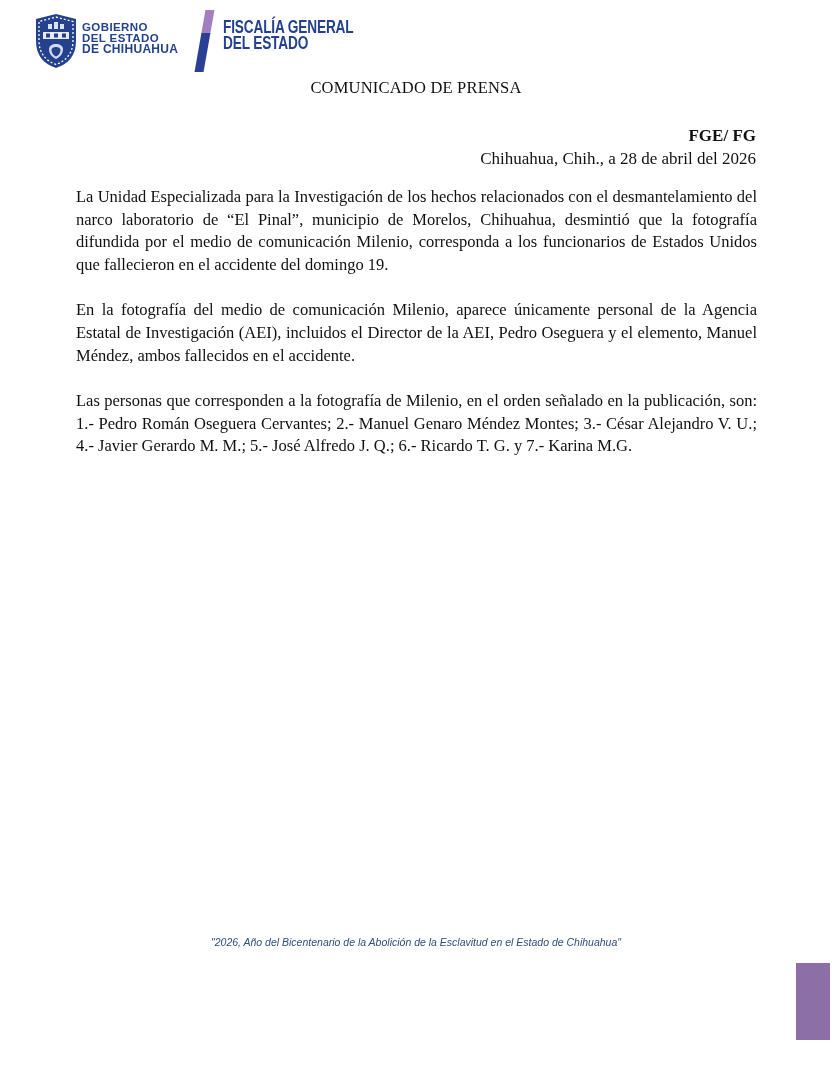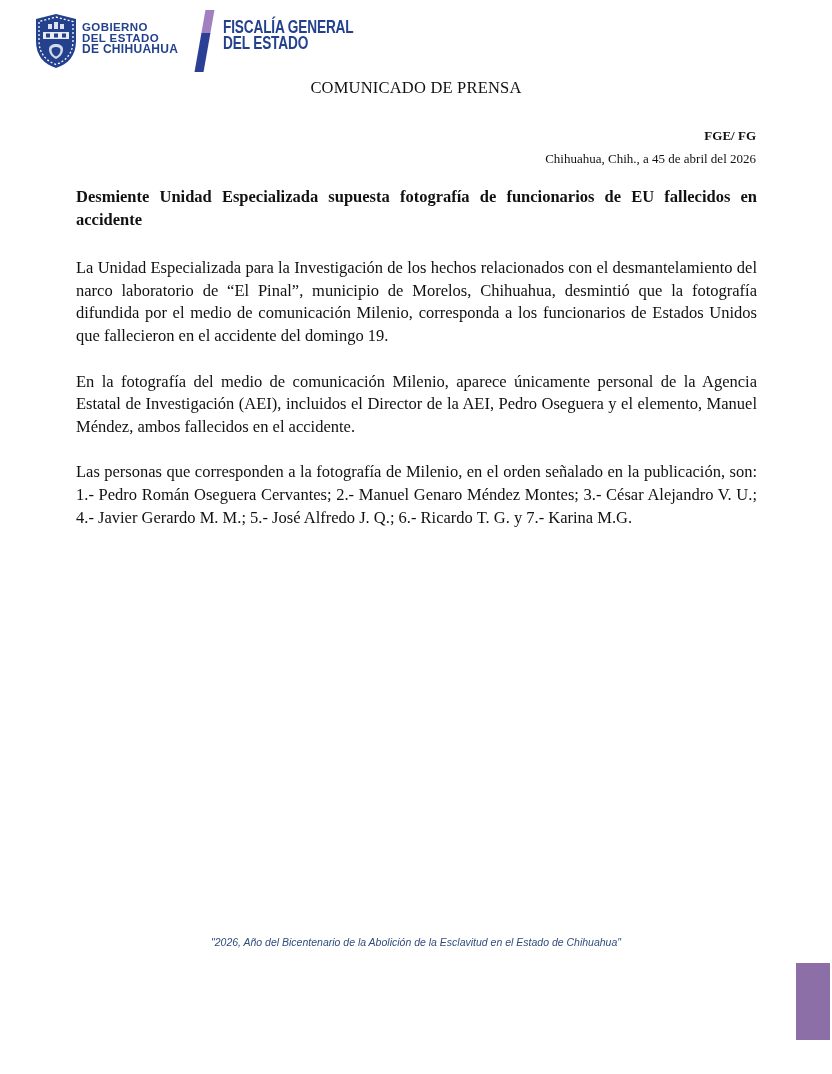--- a/index.html
+++ b/index.html
@@ -60,21 +60,21 @@
     top: 78px; left: 0; right: 0;
     text-align: center;
     font-weight: normal;
     font-size: 16.5px;
     letter-spacing: 0.2px;
   }
   .ref-block {
     position: absolute;
     top: 124px; left: 76px; right: 76px;
     text-align: right;
-    font-size: 13px;
+    font-size: 17px;
     line-height: 23px;
   }
   .ref-block .ref { font-weight: bold; }
 
   
   .body-col {
     position: absolute;
     top: 186px; left: 76px;
     width: 681px;
     font-size: 16.5px;
@@ -140,25 +140,24 @@
     <div class="org-text">
       <div>FISCALÍA GENERAL</div>
       <div>DEL ESTADO</div>
     </div>
   </div>
 
   <div class="doc-title">COMUNICADO DE PRENSA</div>
 
   <div class="ref-block">
     <div class="ref">FGE/ FG</div>
-    <div class="date">Chihuahua, Chih., a 45 de abril del 2026</div>
+    <div class="date">Chihuahua, Chih., a 28 de abril del 2026</div>
   </div>
 
   <div class="body-col">
-    <div class="headline">Desmiente Unidad Especializada supuesta fotografía de funcionarios de EU fallecidos en accidente</div>
     <div class="para">La Unidad Especializada para la Investigación de los hechos relacionados con el desmantelamiento del narco laboratorio de “El Pinal”, municipio de Morelos, Chihuahua, desmintió que la fotografía difundida por el medio de comunicación Milenio, corresponda a los funcionarios de Estados Unidos que fallecieron en el accidente del domingo 19.</div>
     <div class="para">En la fotografía del medio de comunicación Milenio, aparece únicamente personal de la Agencia Estatal de Investigación (AEI), incluidos el Director de la AEI, Pedro Oseguera y el elemento, Manuel Méndez, ambos fallecidos en el accidente.</div>
     <div class="para">Las personas que corresponden a la fotografía de Milenio, en el orden señalado en la publicación, son: 1.- Pedro Román Oseguera Cervantes; 2.- Manuel Genaro Méndez Montes; 3.- César Alejandro V. U.; 4.- Javier Gerardo M. M.; 5.- José Alfredo J. Q.; 6.- Ricardo T. G. y 7.-  Karina M.G.</div>
   </div>
 
   <div class="motto">"2026, Año del Bicentenario de la Abolición de la Esclavitud en el Estado de Chihuahua"</div>
 
 
   <div class="accent-bar"></div>
 

